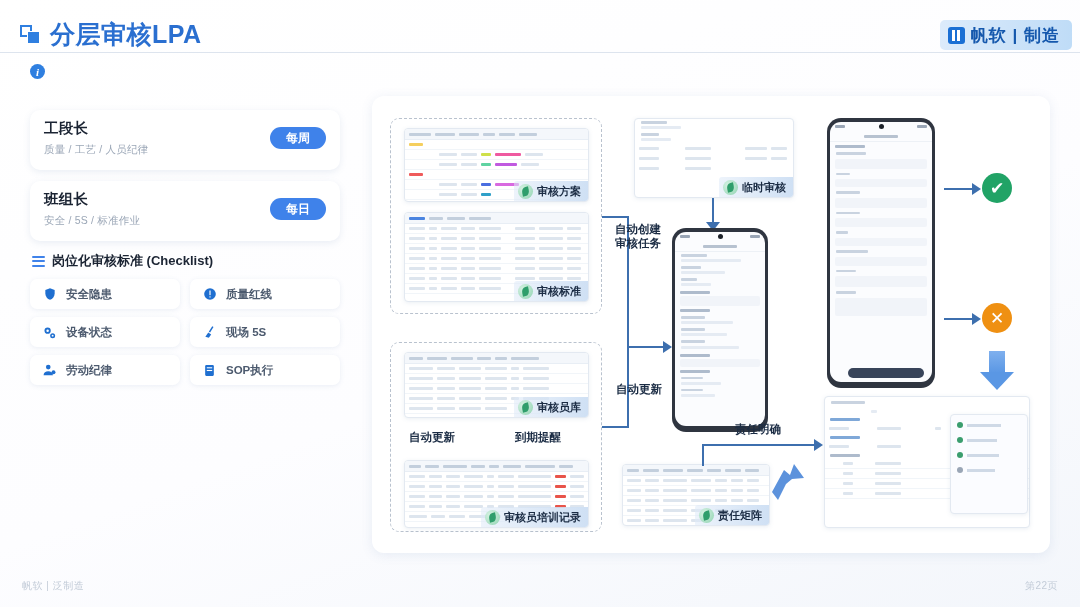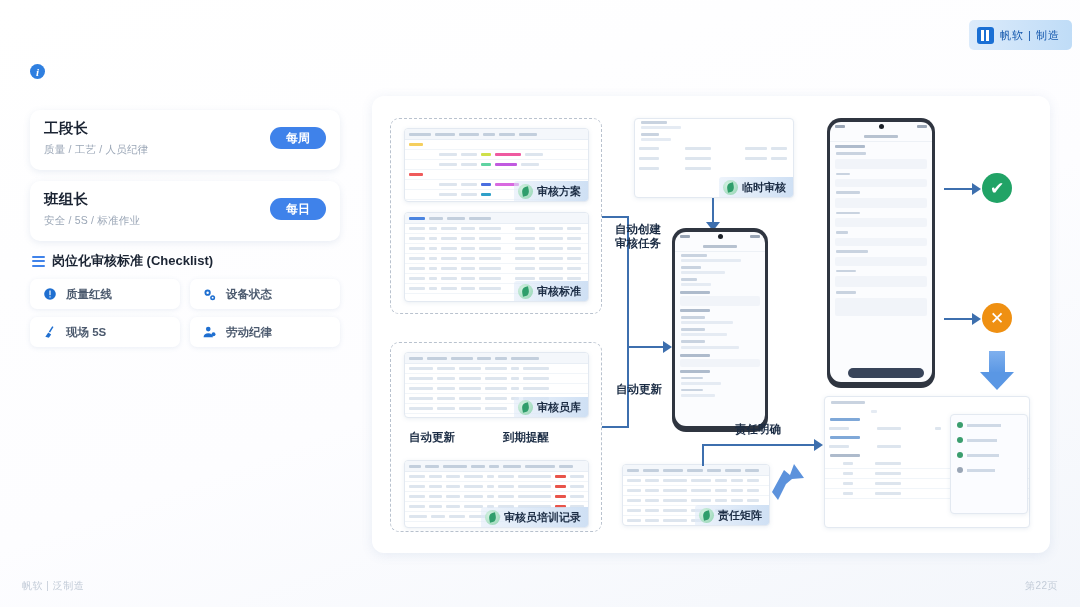--- a/index.html
+++ b/index.html
@@ -15,21 +15,21 @@
   .hdr-rule { position: absolute; left: 0; top: 52px; width: 1080px; height: 1px; background: #dde4ee; }
   .hdr-icon { position: absolute; left: 20px; top: 25px; width: 22px; height: 20px; }
   .hdr-icon .sq1 { position: absolute; left: 0; top: 0; width: 12px; height: 12px; border: 2px solid #2f7fe0; background: #fff; }
   .hdr-icon .sq2 { position: absolute; left: 7px; top: 6px; width: 13px; height: 13px; background: #2f7fe0; border: 1px solid #fff; }
   .hdr-title { position: absolute; left: 50px; top: 18px; font-size: 25px; font-weight: 700; color: #2a6fd0; letter-spacing: .5px; }
   .logo { position: absolute; right: 8px; top: 20px; height: 30px; padding: 0 12px 0 8px;
     background: linear-gradient(90deg,#dcebfb,#bfdcf7); border-radius: 5px; display: flex; align-items: center; gap: 6px; }
   .logo .mark { width: 17px; height: 17px; background: #1a6fd4; border-radius: 3px; position: relative; }
   .logo .mark::before { content: ""; position: absolute; left: 4px; top: 3px; width: 3px; height: 11px; background: #fff; }
   .logo .mark::after { content: ""; position: absolute; left: 9px; top: 3px; width: 3px; height: 11px; background: #fff; }
-  .logo .txt { font-size: 11px; font-weight: 400; color: #1558ad; letter-spacing: 1px; }
+  .logo .txt { font-size: 17px; font-weight: 700; color: #1558ad; letter-spacing: 1px; }
 
   .subtitle { position: absolute; left: 30px; top: 64px; display: flex; align-items: center; gap: 7px; }
   .subtitle .i { width: 15px; height: 15px; border-radius: 50%; background: #2f7fe0; color: #fff;
     font-size: 11px; font-weight: 700; font-style: italic; display: flex; align-items: center; justify-content: center; font-family: "Liberation Serif", serif; }
   .subtitle .t { font-size: 12.5px; color: #3b4a5e; font-weight: 600; }
 
   
   .left { position: absolute; left: 30px; top: 110px; width: 310px; }
   .rolecard { position: relative; height: 60px; background: #fff; border-radius: 10px;
     box-shadow: 0 2px 7px rgba(90,120,170,.13); margin-bottom: 11px; padding: 9px 14px; }
@@ -112,20 +112,28 @@
 
   
   .footer-l { position: absolute; left: 22px; bottom: 14px; font-size: 10px; color: #c3ccd8; letter-spacing: .5px; }
   .footer-r { position: absolute; right: 22px; bottom: 14px; font-size: 10px; color: #c3ccd8; letter-spacing: .5px; }
 </style>
 </head>
 <body>
 
 <div class="slide">
 
+  <div class="hdr">
+    <div class="hdr-icon">
+      <div class="sq1"></div>
+        <div class="sq2"></div>
+    </div>
+    <div class="hdr-title">分层审核LPA</div>
+    <div class="hdr-rule"></div>
+  </div>
 
   <div class="logo">
     <div class="mark"></div>
     <div class="txt">帆软 | 制造</div>
   </div>
 
   <div class="subtitle">
     <div class="i">i</div>
   </div>
 
@@ -149,20 +157,28 @@
       <div class="lines">
           <i></i>
           <i></i>
           <i></i>
         </div>
       <div class="h">岗位化审核标准 (Checklist)</div>
     </div>
 
     <div class="cl-grid">
 
+      <div class="cl-item">
+        <span class="ico">
+          <svg width="14" height="14" viewBox="0 0 24 24" fill="#1f6fd0">
+              <path d="M12 2l8 3v6c0 5-3.4 9.4-8 11-4.6-1.6-8-6-8-11V5l8-3z"></path>
+            </svg>
+        </span>
+        <span class="lbl">安全隐患</span>
+      </div>
 
       <div class="cl-item">
         <span class="ico">
           <svg width="14" height="14" viewBox="0 0 24 24" fill="#1f6fd0">
               <circle cx="12" cy="12" r="10"></circle>
               <rect x="11" y="6" width="2" height="8" fill="#fff"></rect>
               <rect x="11" y="16" width="2" height="2" fill="#fff"></rect>
             </svg>
         </span>
         <span class="lbl">质量红线</span>
@@ -194,20 +210,30 @@
         <span class="ico">
           <svg width="14" height="14" viewBox="0 0 24 24" fill="#1f6fd0">
               <circle cx="9" cy="7" r="4"></circle>
               <path d="M1 21c0-4.4 3.6-7 8-7s8 2.6 8 7z"></path>
               <circle cx="18" cy="16" r="3.4"></circle>
             </svg>
         </span>
         <span class="lbl">劳动纪律</span>
       </div>
 
+      <div class="cl-item">
+        <span class="ico">
+          <svg width="13" height="13" viewBox="0 0 24 24" fill="#1f6fd0">
+              <rect x="4" y="2" width="16" height="20" rx="2"></rect>
+              <rect x="7" y="6" width="10" height="2" fill="#fff"></rect>
+              <rect x="7" y="11" width="10" height="2" fill="#fff"></rect>
+            </svg>
+        </span>
+        <span class="lbl">SOP执行</span>
+      </div>
 
     </div>
   </div>
 
   <div class="panel">
 
     <div class="dashbox db1"></div>
 
     <div class="shot" style="left:32px; top:32px; width:185px; height:74px;">
       <div class="thead">
@@ -389,21 +415,21 @@
         <span class="ctext">审核员库</span>
       </div>
     </div>
 
     <div class="flowlabel" style="left:24px; top:334px; width:72px;">自动更新</div>
     <div class="bigarrow">
       <svg viewBox="0 0 46 44">
           <path d="M8 30 L20 8 L26 13 L30 2 L40 16 L28 17 L22 22 L14 38 Z" fill="#3f7fd6" opacity="0.85"></path>
         </svg>
     </div>
-    <div class="flowlabel" style="left:114px; top:334px; width:80px;">到期提醒</div>
+    <div class="flowlabel" style="left:126px; top:334px; width:80px;">到期提醒</div>
 
     <div class="shot" style="left:32px; top:364px; width:185px; height:68px;">
       <div class="thead">
         <span style="width:12px"></span>
           <span style="width:14px"></span>
           <span style="width:24px"></span>
           <span style="width:14px"></span>
           <span style="width:10px"></span>
           <span style="width:18px"></span>
           <span style="width:30px"></span>

